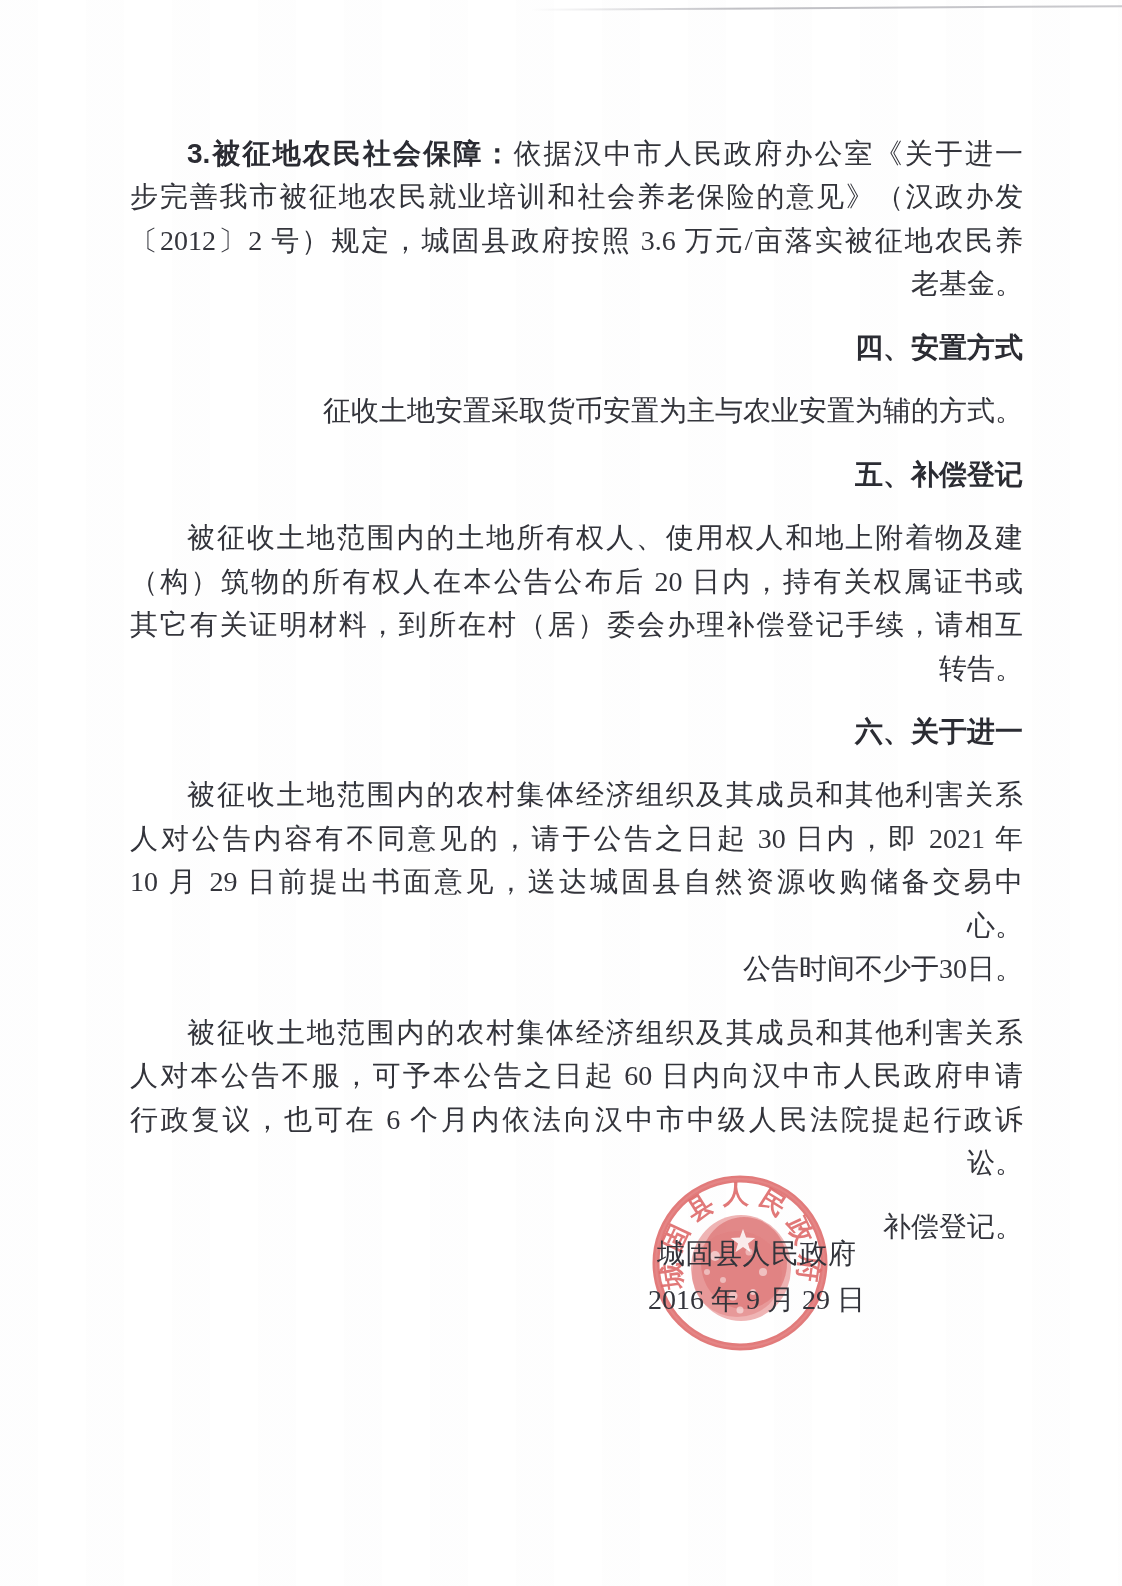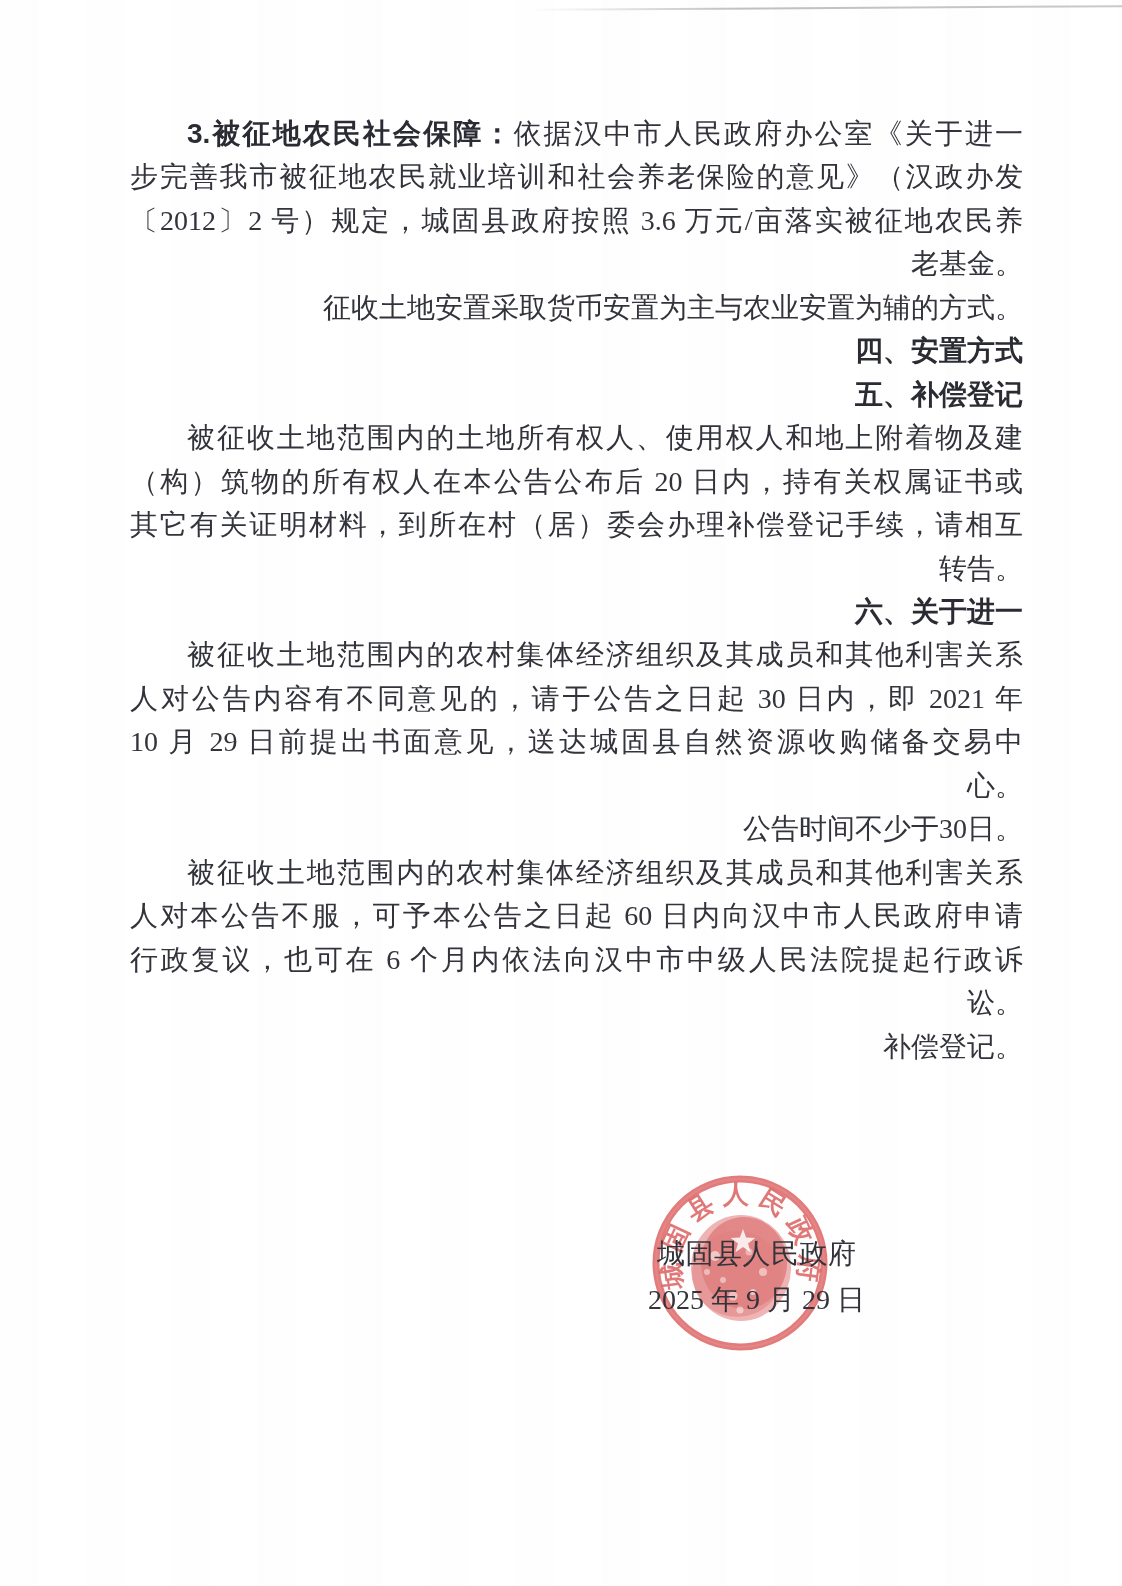--- a/index.html
+++ b/index.html
@@ -29,21 +29,21 @@
     line-height:43.45px;
     white-space:pre;
     text-align:right;
   }
   .line.just{
     white-space:normal;
     text-align:justify;
     text-align-last:justify;
     text-justify:inter-character;
   }
-  .line.indent{ padding-left:57px; }
+  .line.indent{ padding-left:57px;margin-top:20px; }
   .line.just.indent{ text-indent:0; }
   .r{ font-family:"Liberation Serif", serif; }
   .b{
     font-family:"Liberation Sans", sans-serif;
     font-weight:700;color:#2b2c33;
   }
   .signature, .sign-date{
     position:absolute;
     font-size:28px;line-height:1.15;color:#33343b;
     white-space:pre;z-index:3;
@@ -61,22 +61,22 @@
 <div class="page">
 
   <div class="scan-line"></div>
 
   <div class="doc-body">
     <div>
         <div class="line indent just"><span class="b">3.被征地农民社会保障：</span><span class="r">依据汉中市人民政府办公室《关于进一</span></div>
         <div class="line just"><span class="r">步完善我市被征地农民就业培训和社会养老保险的意见》（汉政办发</span></div>
         <div class="line just"><span class="r">〔2012〕2 号）规定，城固县政府按照 3.6 万元/亩落实被征地农民养</span></div>
         <div class="line"><span class="r">老基金。</span></div>
+        <div class="line indent"><span class="b">四、安置方式</span></div>
         <div class="line indent"><span class="r">征收土地安置采取货币安置为主与农业安置为辅的方式。</span></div>
-        <div class="line indent"><span class="b">四、安置方式</span></div>
         <div class="line indent"><span class="b">五、补偿登记</span></div>
         <div class="line indent just"><span class="r">被征收土地范围内的土地所有权人、使用权人和地上附着物及建</span></div>
         <div class="line just"><span class="r">（构）筑物的所有权人在本公告公布后 20 日内，持有关权属证书或</span></div>
         <div class="line just"><span class="r">其它有关证明材料，到所在村（居）委会办理补偿登记手续，请相互</span></div>
         <div class="line"><span class="r">转告。</span></div>
         <div class="line indent"><span class="b">六、关于进一</span></div>
         <div class="line indent just"><span class="r">被征收土地范围内的农村集体经济组织及其成员和其他利害关系</span></div>
         <div class="line just"><span class="r">人对公告内容有不同意见的，请于公告之日起 30 日内，即 2021 年</span></div>
         <div class="line just"><span class="r">10 月 29 日前提出书面意见，送达城固县自然资源收购储备交易中</span></div>
         <div class="line"><span class="r">心。</span></div>
@@ -111,15 +111,15 @@
       <circle cx="95" cy="142" r="3.5" fill="#ffffff" opacity="0.5"></circle>
       <polygon points="98,61 101.1,69.6 110.2,69.9 103,75.5 105.6,84.3 98,79.1 90.4,84.3 93,75.5 85.8,69.9 94.9,69.6" fill="#ffffff" opacity="0.85"></polygon>
     </g>
 
     <text font-family="Liberation Serif, serif" font-size="26" font-weight="700" fill="#dc5f5f" opacity="0.9" letter-spacing="8">
       <textPath href="#sealArc" startOffset="50%" text-anchor="middle">城固县人民政府</textPath>
     </text>
   </svg>
 
   <div class="signature">城固县人民政府</div>
-  <div class="sign-date">2025 年 9 月 29 日</div>
+  <div class="sign-date">2016 年 9 月 29 日</div>
 
 </div>
 
 </body></html>

